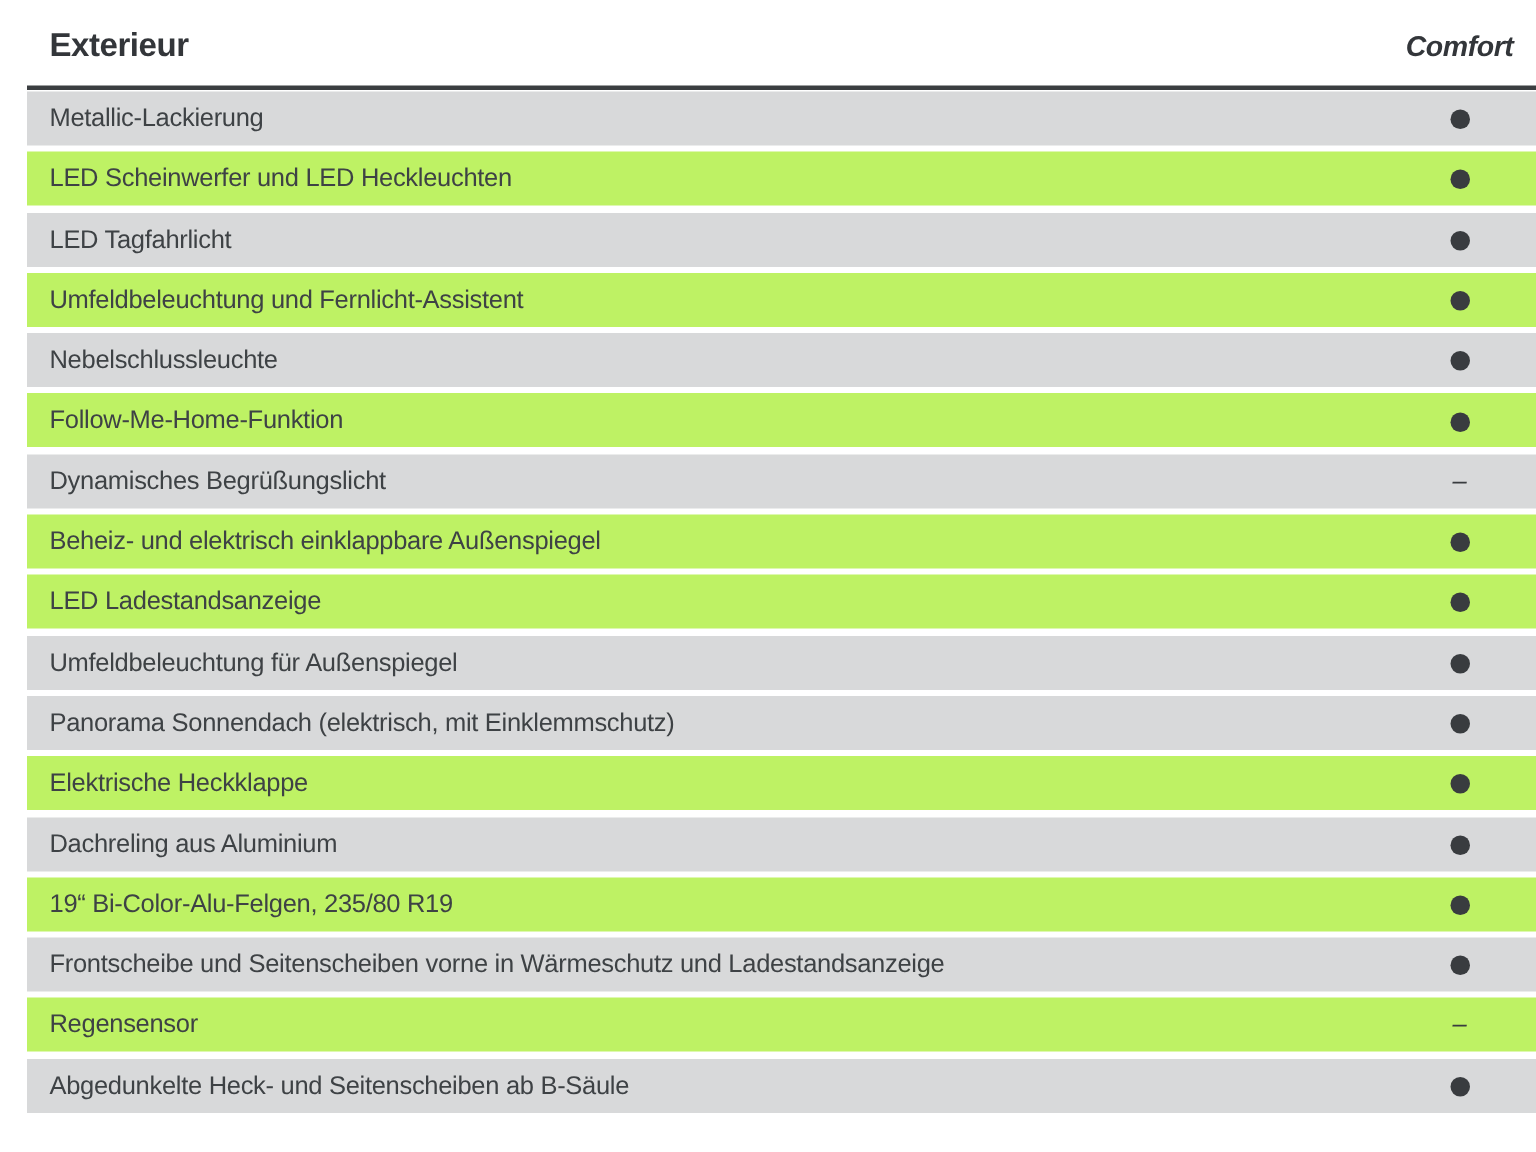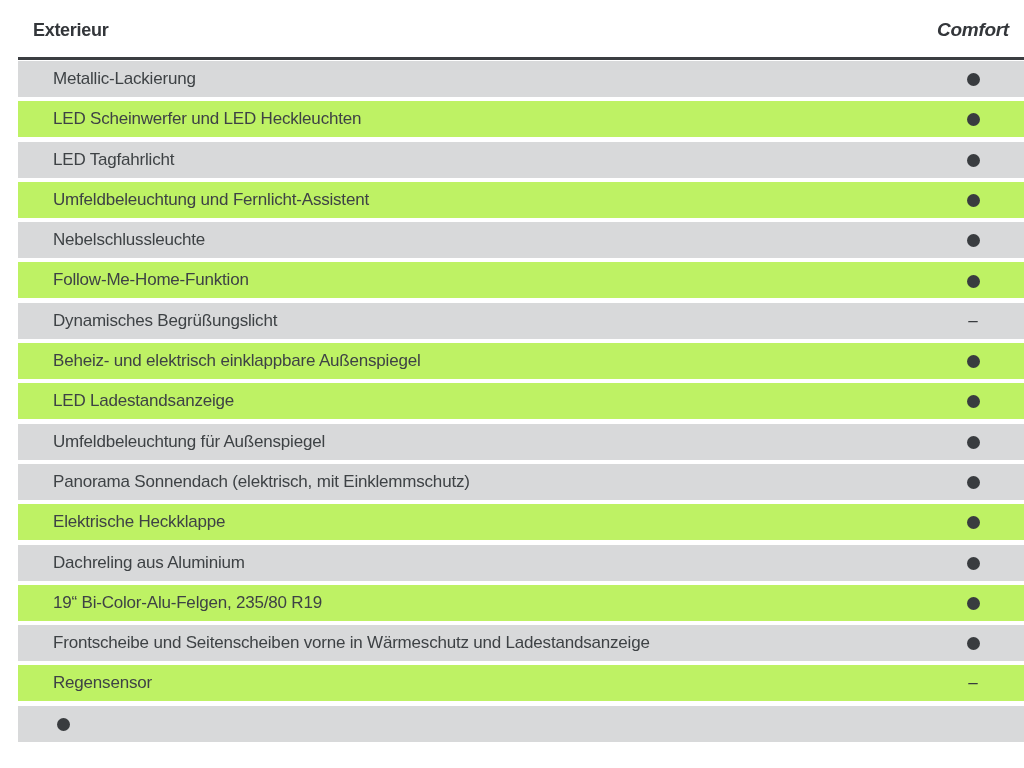--- a/index.html
+++ b/index.html
@@ -14,21 +14,21 @@
     padding-top: 13px;
   }
   .content { margin-left: 18px; }
   .header-row {
     display: flex;
     justify-content: space-between;
     align-items: baseline;
     margin-bottom: 10px;
   }
   .page-title {
-    font-size: 18px;
+    font-size: 22px;
     font-weight: bold;
     color: #33363a;
     padding-left: 15px;
     letter-spacing: -0.3px;
     line-height: 34px;
   }
   .value-col {
     width: 96px;
     padding-right: 6px;
     box-sizing: border-box;
@@ -56,21 +56,20 @@
   .row-gray  { background: #d8d9da; }
   .row-white { background: #bef264; }
   .label {
     flex: 1 1 auto;
     padding-left: 15px;
     font-size: 17px;
     color: #3e4245;
     letter-spacing: -0.2px;
     white-space: nowrap;
     overflow: hidden;
-    margin-left: 20px;
   }
   .value {
     font-size: 17px;
     color: #393c3f;
     line-height: 36px;
   }
   .dot {
     display: inline-block;
     width: 13px;
     height: 13px;
@@ -168,18 +167,19 @@
     <div class="label">Frontscheibe und Seitenscheiben vorne in Wärmeschutz und Ladestandsanzeige</div>
     <div class="value-col value"><span class="dot"></span></div>
   </div>
 
   <div class="row row-white">
     <div class="label">Regensensor</div>
     <div class="value-col value dash">–</div>
   </div>
 
   <div class="row row-gray">
+    <div class="label">Abgedunkelte Heck- und Seitenscheiben ab B-Säule</div>
     <div class="value-col value"><span class="dot"></span></div>
   </div>
 </div>
 
   </div>
 </div>
 
 </body></html>

